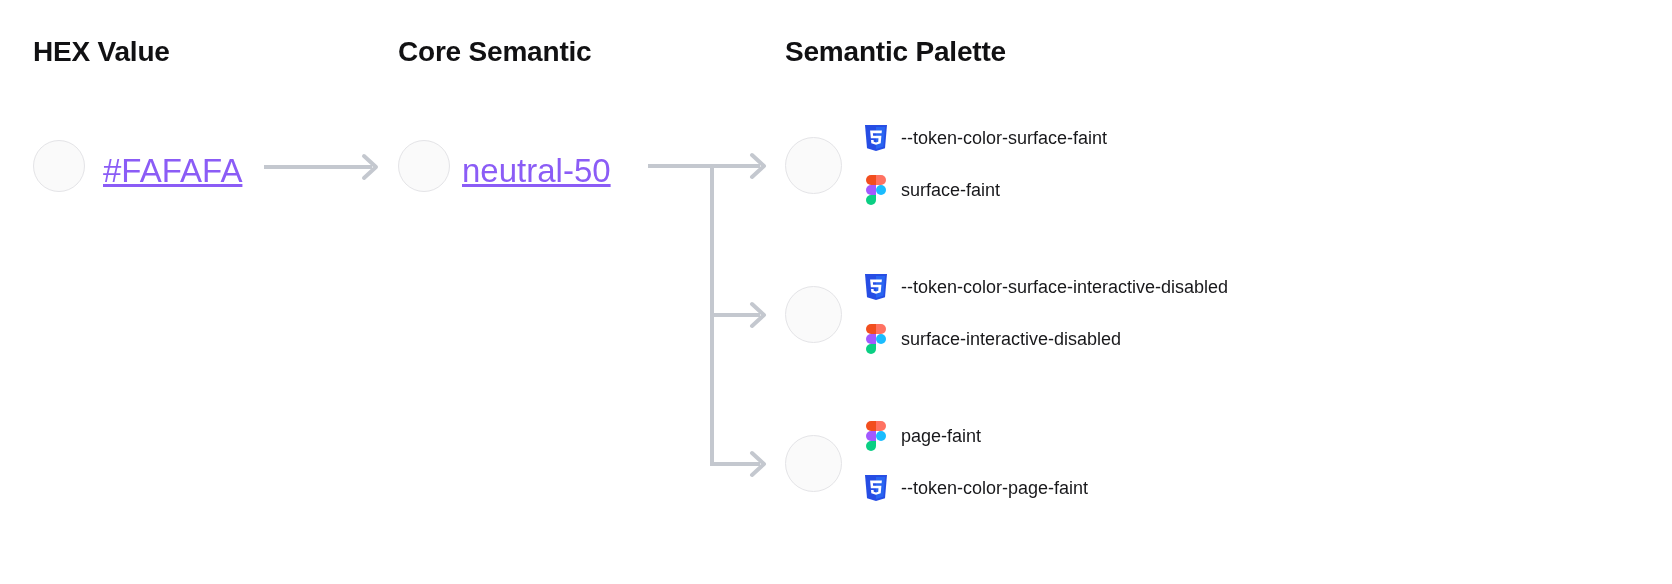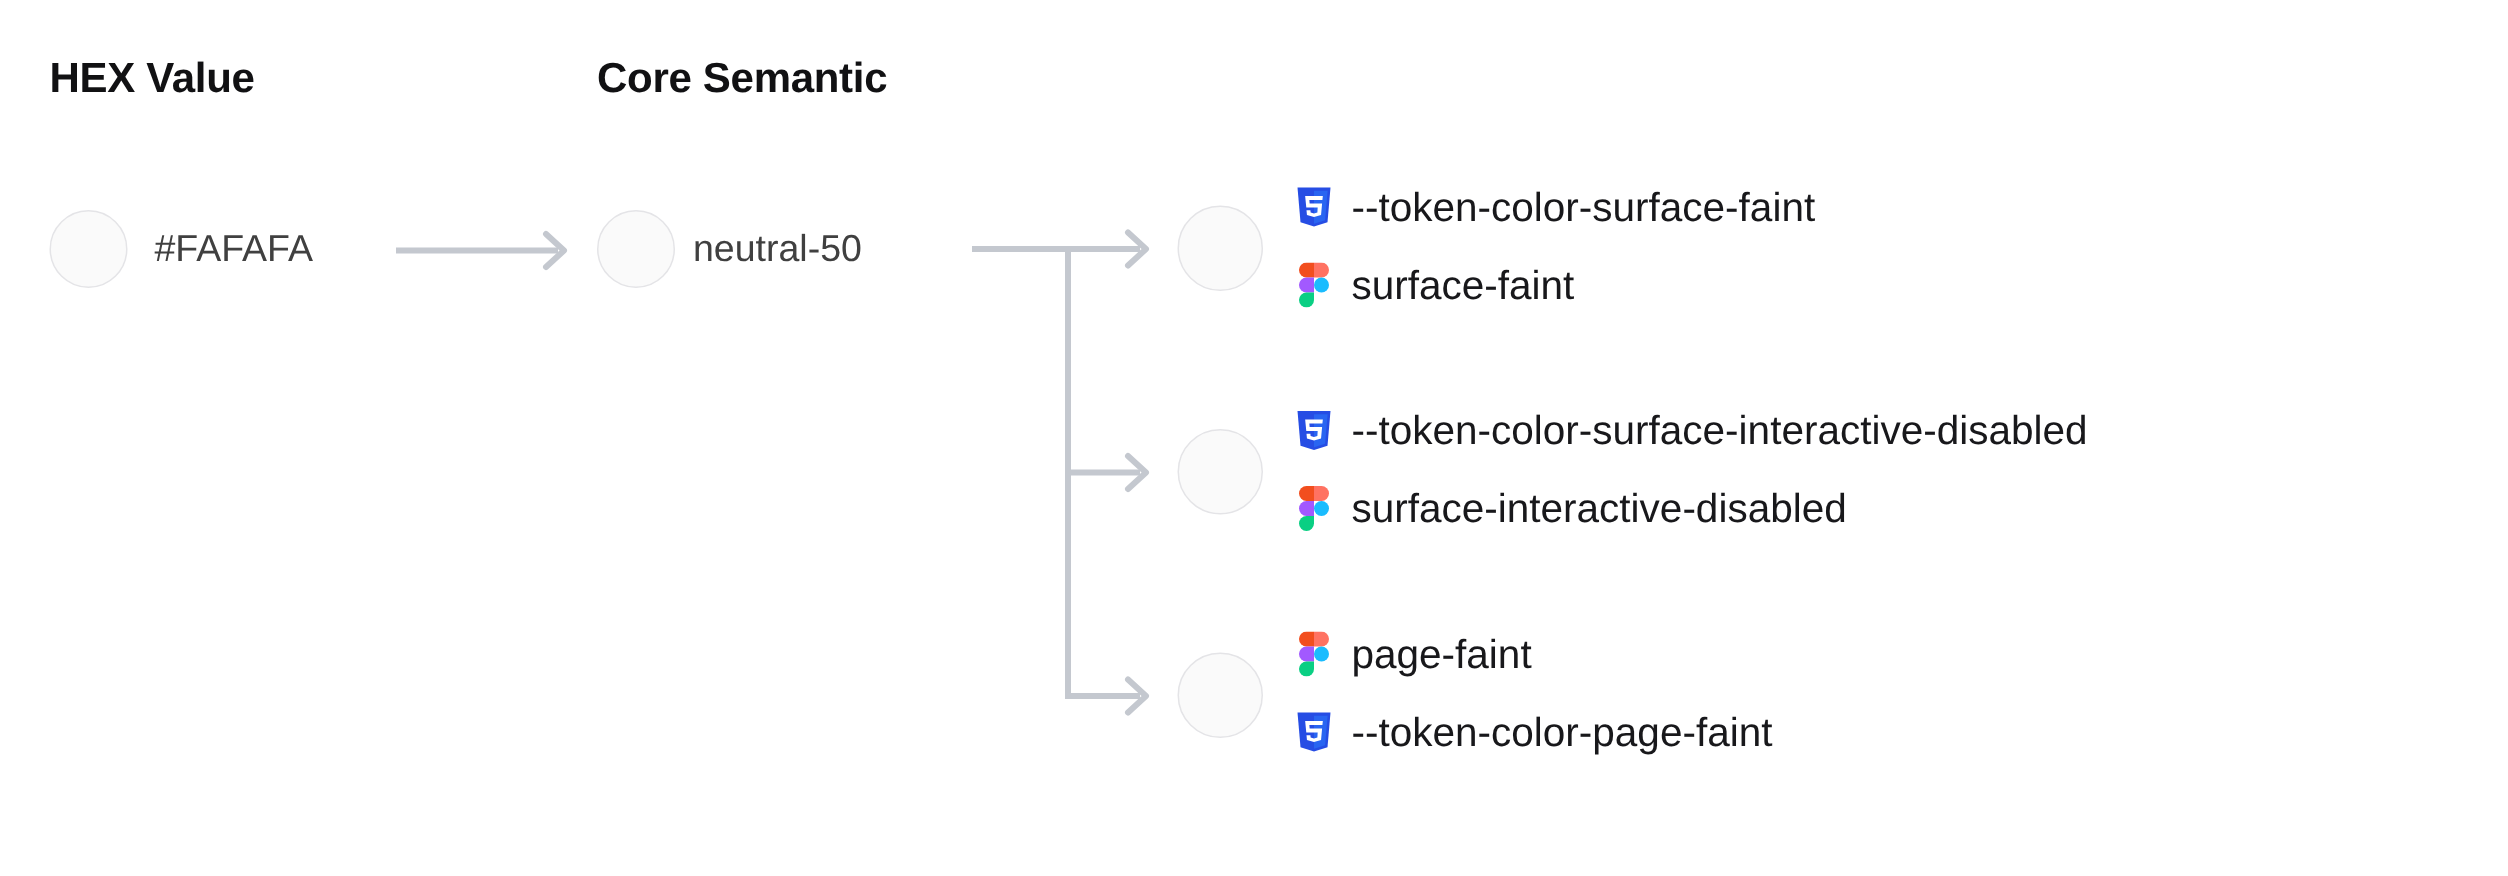--- a/index.html
+++ b/index.html
@@ -48,25 +48,26 @@
   #sw-hex  { left: 33px;  top: 140px; }
   #sw-core { left: 398px; top: 140px; }
 
   #sw-sem-0 { left: 785px; top: 137px; }
   #sw-sem-1 { left: 785px; top: 286px; }
   #sw-sem-2 { left: 785px; top: 435px; }
 
   
   .value-label {
     position: absolute;
-    font-size: 25px;
+    font-size: 33px;
     font-weight: 400;
-    color: #404040;
+    color: #8b5cf6;
     white-space: nowrap;
     line-height: 1;
+    text-decoration: underline;
   }
   #lbl-hex  { left: 103px; top: 154px; }
   #lbl-core { left: 462px; top: 154px; }
 
   
   #arrow-hex-core {
     position: absolute;
     left: 264px;
     top: 150px;
     width: 120px;
@@ -91,21 +92,21 @@
   #sem-row-1 { top: 261px; }
   #sem-row-2 { top: 410px; }
 
   .sem-line {
     display: flex;
     align-items: center;
     height: 52px;
     white-space: nowrap;
   }
   .sem-text {
-    font-size: 27px;
+    font-size: 18px;
     font-weight: 400;
     color: #18181B;
     line-height: 1;
     white-space: nowrap;
   }
 
   
   .icon-slot {
     width: 28px;
     height: 32px;
@@ -119,20 +120,21 @@
 </style>
 </head>
 <body>
 
 <div id="stage">
 
   <div class="col-header" id="hdr-hex">HEX Value</div>
 
   <div class="col-header" id="hdr-core">Core Semantic</div>
 
+  <div class="col-header" id="hdr-semantic">Semantic Palette</div>
 
   <div class="swatch sm" id="sw-hex" style="background: rgb(250, 250, 250);"></div>
 
   <div class="value-label" id="lbl-hex">#FAFAFA</div>
 
   <div id="arrow-hex-core">
     <svg width="120" height="34" viewBox="0 0 120 34" fill="none">
       <path d="M2 17 H106" stroke="#C4C8CF" stroke-width="4" stroke-linecap="square"></path>
       <path d="M100 6 L112 17 L100 28" stroke="#C4C8CF" stroke-width="4" stroke-linecap="round" stroke-linejoin="round" fill="none"></path>
     </svg>

